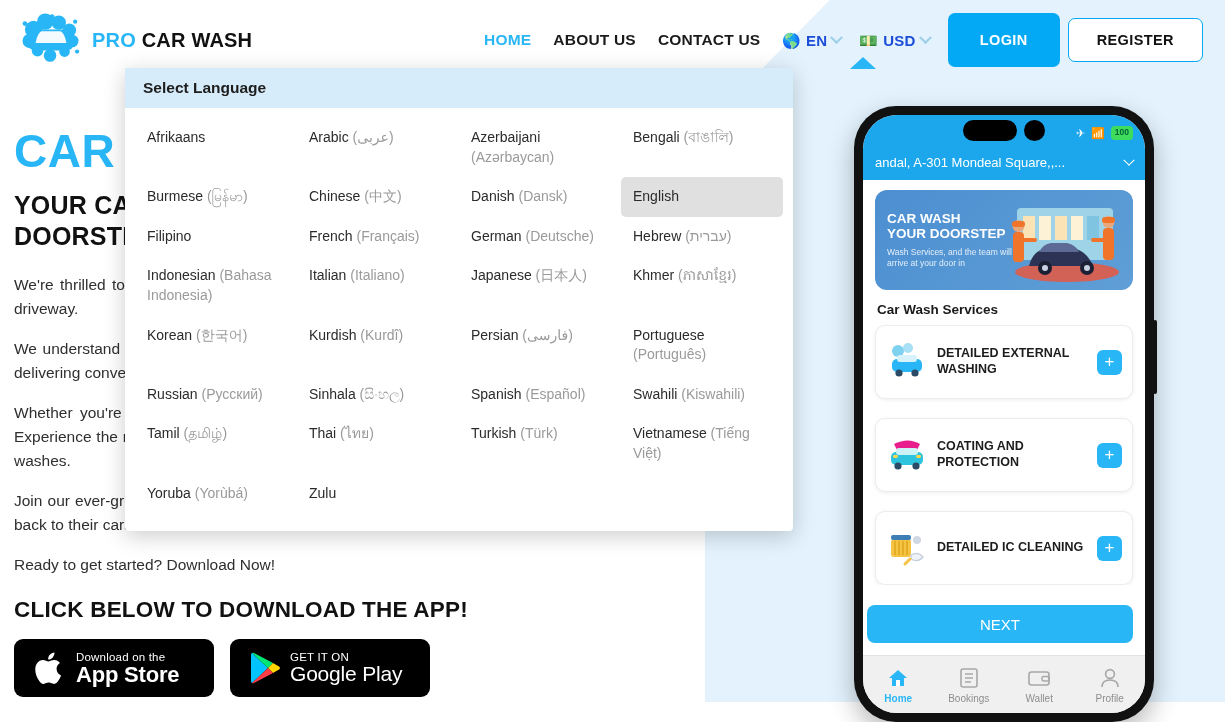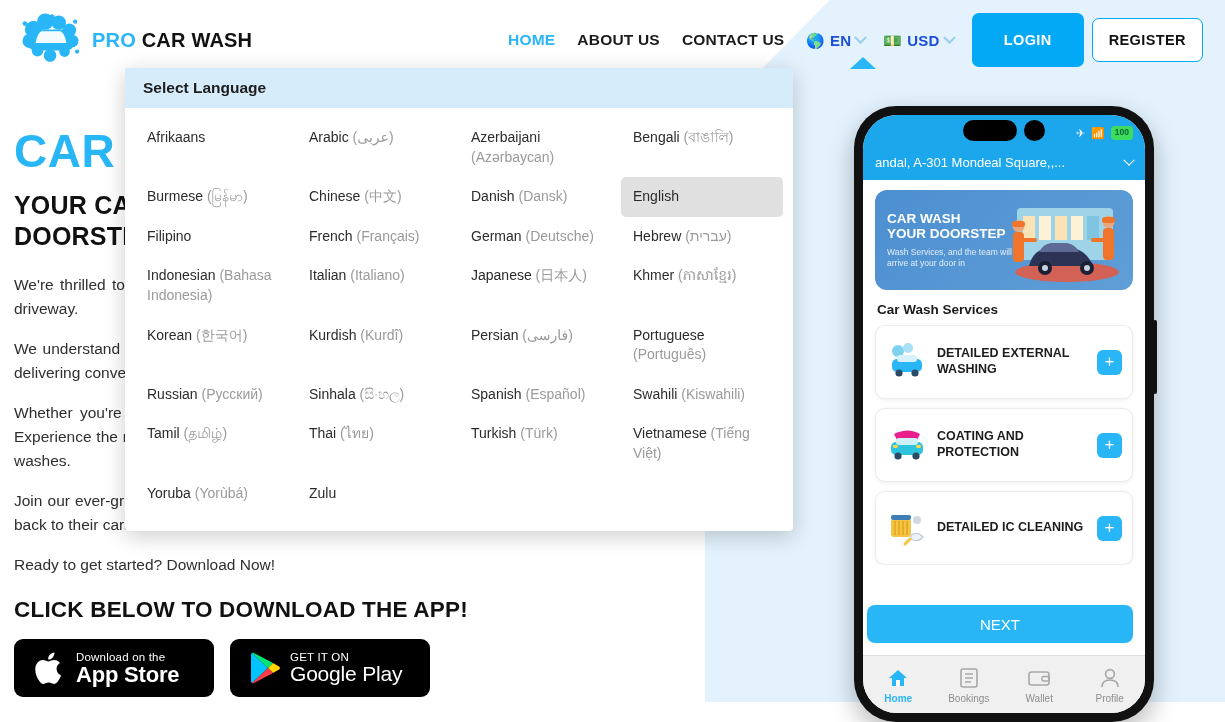--- a/index.html
+++ b/index.html
@@ -50,21 +50,21 @@
           transform: rotate(45deg) translate(-2px,-2px); }
 
   .btn-login {
     background: #03a9f4; color: #ffffff; font-size: 14.5px; font-weight: 700;
     letter-spacing: .4px; border: none; border-radius: 7px;
     padding: 19px 32px; cursor: pointer; margin-right: 8px;
   }
   .btn-register {
     background: #ffffff; color: #111111; font-size: 14.5px; font-weight: 700;
     letter-spacing: .4px; border: 1.6px solid #03a9f4; border-radius: 7px;
-    padding: 13px 16px; cursor: pointer;
+    padding: 13px 28px; cursor: pointer;
   }
 
   
   .dropdown {
     position: absolute; left: 125px; top: 68px; width: 668px;
     background: #ffffff; border-radius: 4px;
     box-shadow: 0 5px 22px rgba(0,0,0,.20);
     z-index: 40; padding-bottom: 18px;
   }
   .dd-caret {
@@ -162,21 +162,21 @@
   }
   .promo-txt { padding-left: 12px; width: 56%; }
   .promo-t1 { color: #ffffff; font-size: 13.5px; font-weight: 800; line-height: 1.18; }
   .promo-t2 { color: #e4eef8; font-size: 8.5px; line-height: 1.3; margin-top: 5px; }
   .promo-art { position: absolute; right: 4px; bottom: 4px; width: 130px; height: 84px; }
 
   .sec-title {
     font-size: 13.5px; font-weight: 800; color: #1a1a1a;
     padding: 12px 14px 8px 14px;
   }
-  .svc-list { padding: 0 12px; display: flex; flex-direction: column; gap: 9px; overflow: hidden; }
+  .svc-list { padding: 0 12px; display: flex; flex-direction: column; gap: 19px; overflow: hidden; }
   .svc-card {
     background: #ffffff; border: 1px solid #ececec; border-radius: 10px;
     box-shadow: 0 1px 4px rgba(0,0,0,.07);
     height: 74px; display: flex; align-items: center; padding: 0 10px; gap: 9px;
   }
   .svc-icon { width: 42px; height: 42px; flex: none; }
   .svc-name {
     flex: 1; font-size: 12.5px; font-weight: 800; color: #1c1c1c; line-height: 1.25;
   }
   .svc-plus {

